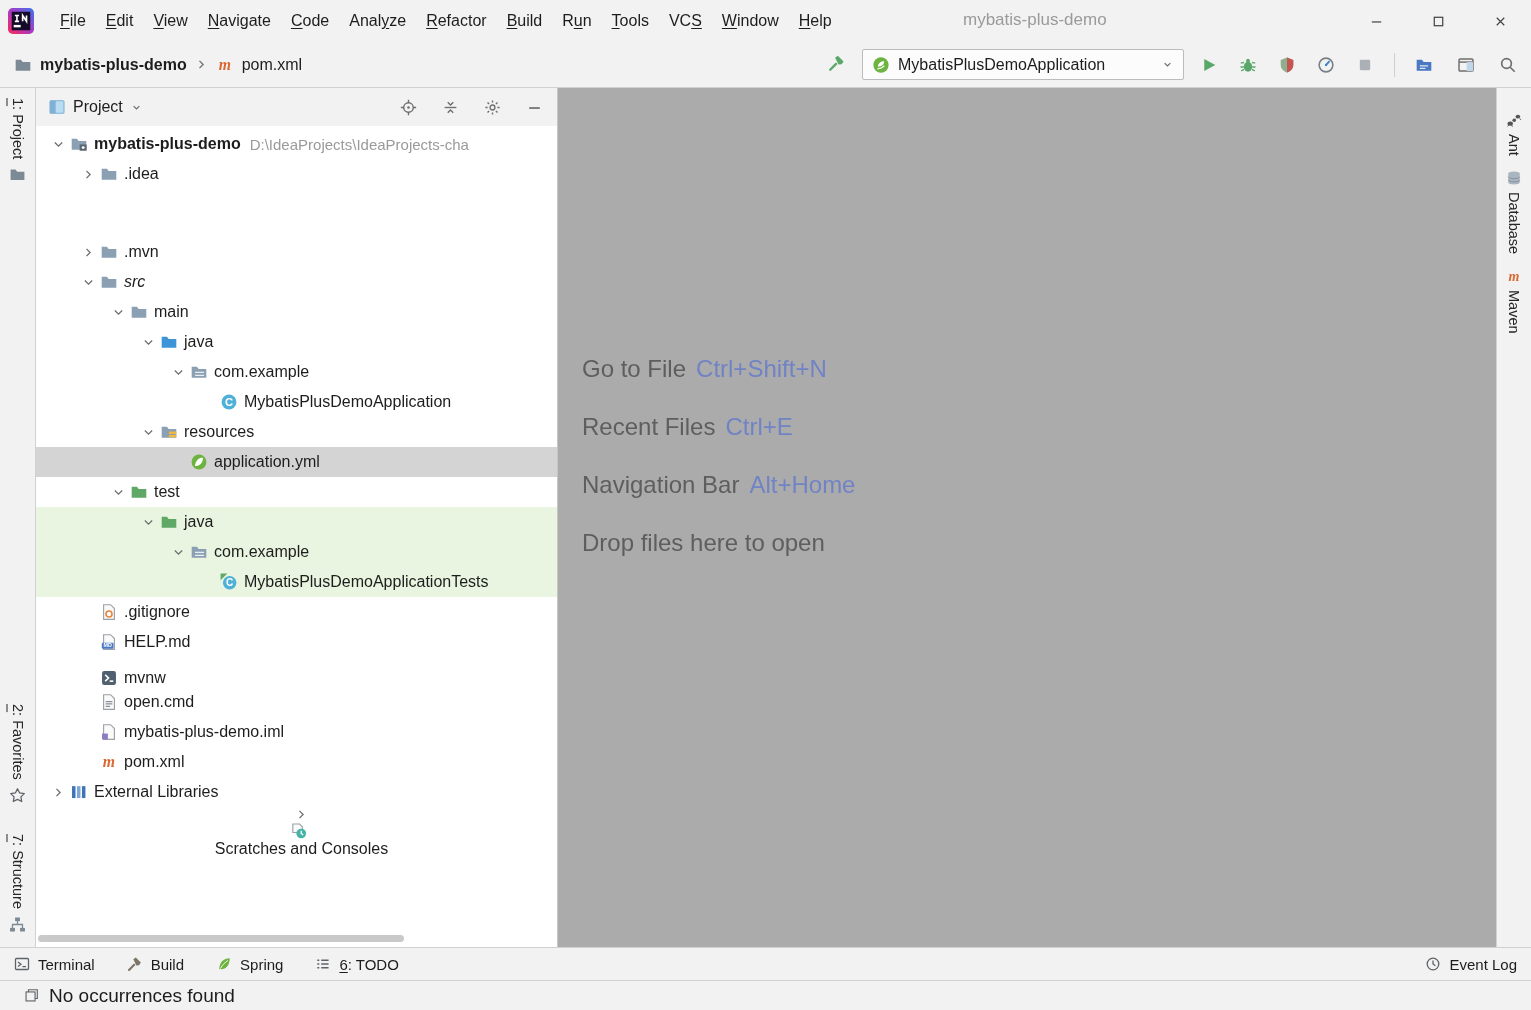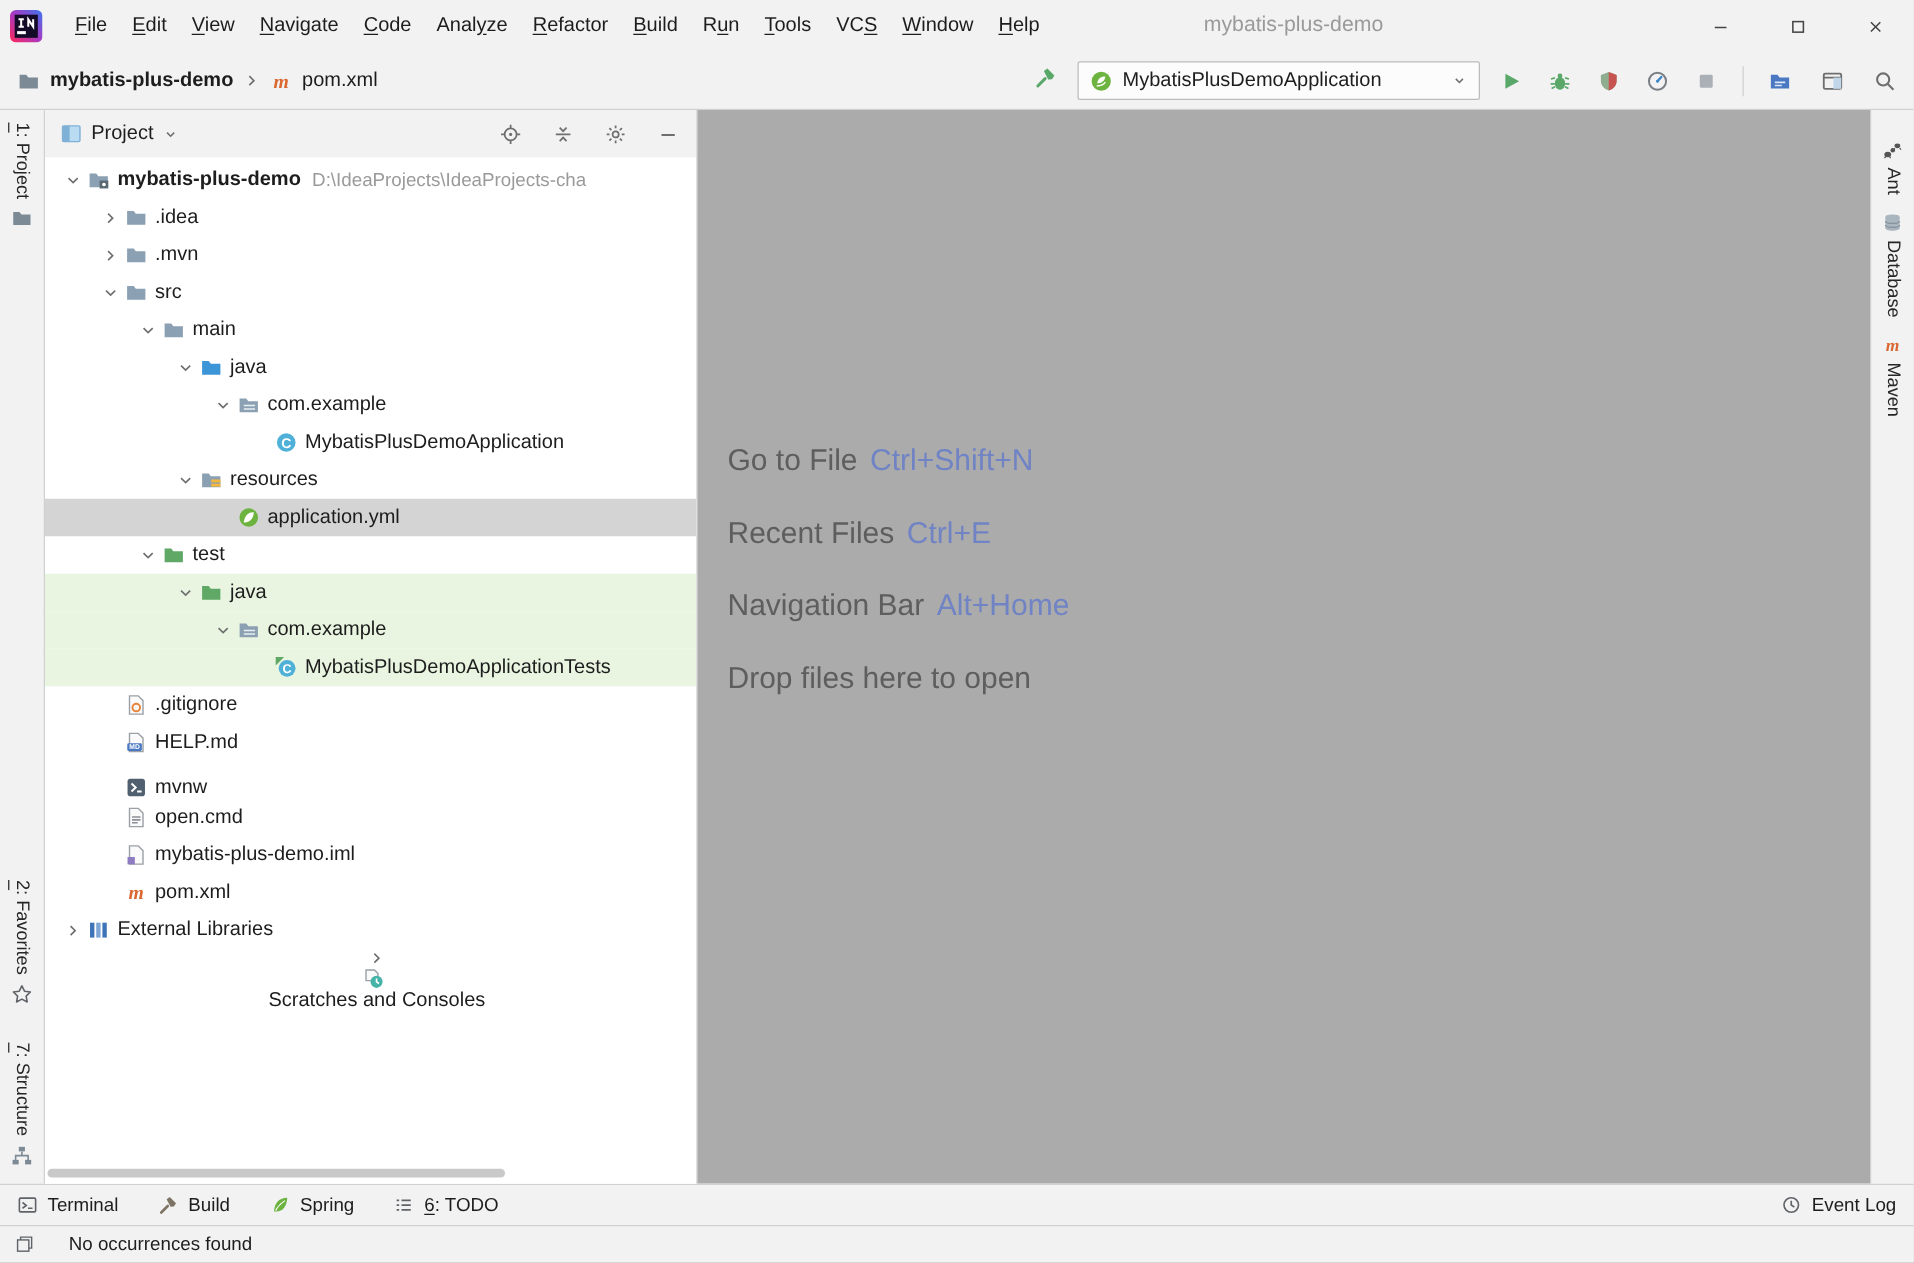--- a/index.html
+++ b/index.html
@@ -73,21 +73,21 @@
   .right-stripe .stripe-btn{gap:6px}
   .right-stripe .icon{width:16px;height:16px}
 
   
   .bottom-bar{flex:none;height:33px;border-top:1px solid var(--bord);display:flex;align-items:center;padding:0 14px;background:var(--panelbg)}
   .bottom-tabs{display:flex;align-items:center;gap:32px}
   .tool-tab{display:flex;align-items:center;gap:8px;font-size:15px}
   .tool-tab .icon{width:16px;height:16px}
   .eventlog{margin-left:auto;display:flex;align-items:center;gap:8px;font-size:15px}
   .eventlog .icon{width:16px;height:16px}
-  .status-bar{flex:none;height:30px;border-top:1px solid var(--bord);display:flex;align-items:center;gap:28px;padding:0 12px;background:var(--panelbg);font-size:15px}
+  .status-bar{flex:none;height:30px;border-top:1px solid var(--bord);display:flex;align-items:center;gap:10px;padding:0 24px;background:var(--panelbg);font-size:19px}
   .status-bar .icon{width:15px;height:15px}
 </style>
 </head>
 <body>
 
 <div class="window" data-interactable="false">
 
   <header class="titlebar" data-interactable="false">
     <span class="icon app-logo" id="app-logo" data-interactable="false">
         <svg viewBox="0 0 16 16">
@@ -372,34 +372,34 @@
                 <path d="M5.5 3.5L10 8l-4.5 4.5" fill="none" stroke="#6e6e6e" stroke-width="1.6"></path>
               </svg>
             </span>
             <span class="icon tree-icon" data-interactable="false">
               <svg viewBox="0 0 16 16">
                 <path d="M1.5 13.2V3.4h4.7l1.5 1.9h6.8v7.9z" fill="#8ba0b2"></path>
               </svg>
             </span>
             <span class="tree-label" data-interactable="false">.idea</span>
           </div>
-          <div class="tree-row" data-interactable="true" style="padding-left: 40px;">
+          <div class="tree-row" data-interactable="true" style="padding-left: 40px; margin-top: 48px;">
             <span class="chev" data-interactable="true">
               <svg viewBox="0 0 16 16">
                 <path d="M5.5 3.5L10 8l-4.5 4.5" fill="none" stroke="#6e6e6e" stroke-width="1.6"></path>
               </svg>
             </span>
             <span class="icon tree-icon" data-interactable="false">
               <svg viewBox="0 0 16 16">
                 <path d="M1.5 13.2V3.4h4.7l1.5 1.9h6.8v7.9z" fill="#8ba0b2"></path>
               </svg>
             </span>
             <span class="tree-label" data-interactable="false">.mvn</span>
           </div>
-          <div class="tree-row" data-interactable="true" style="padding-left: 40px;">
+          <div class="tree-row" data-interactable="true" style="padding-left: 40px; font-style: italic;">
             <span class="chev" data-interactable="true">
               <svg viewBox="0 0 16 16">
                 <path d="M3.5 5.5L8 10l4.5-4.5" fill="none" stroke="#6e6e6e" stroke-width="1.6"></path>
               </svg>
             </span>
             <span class="icon tree-icon" data-interactable="false">
               <svg viewBox="0 0 16 16">
                 <path d="M1.5 13.2V3.4h4.7l1.5 1.9h6.8v7.9z" fill="#8ba0b2"></path>
               </svg>
             </span>

